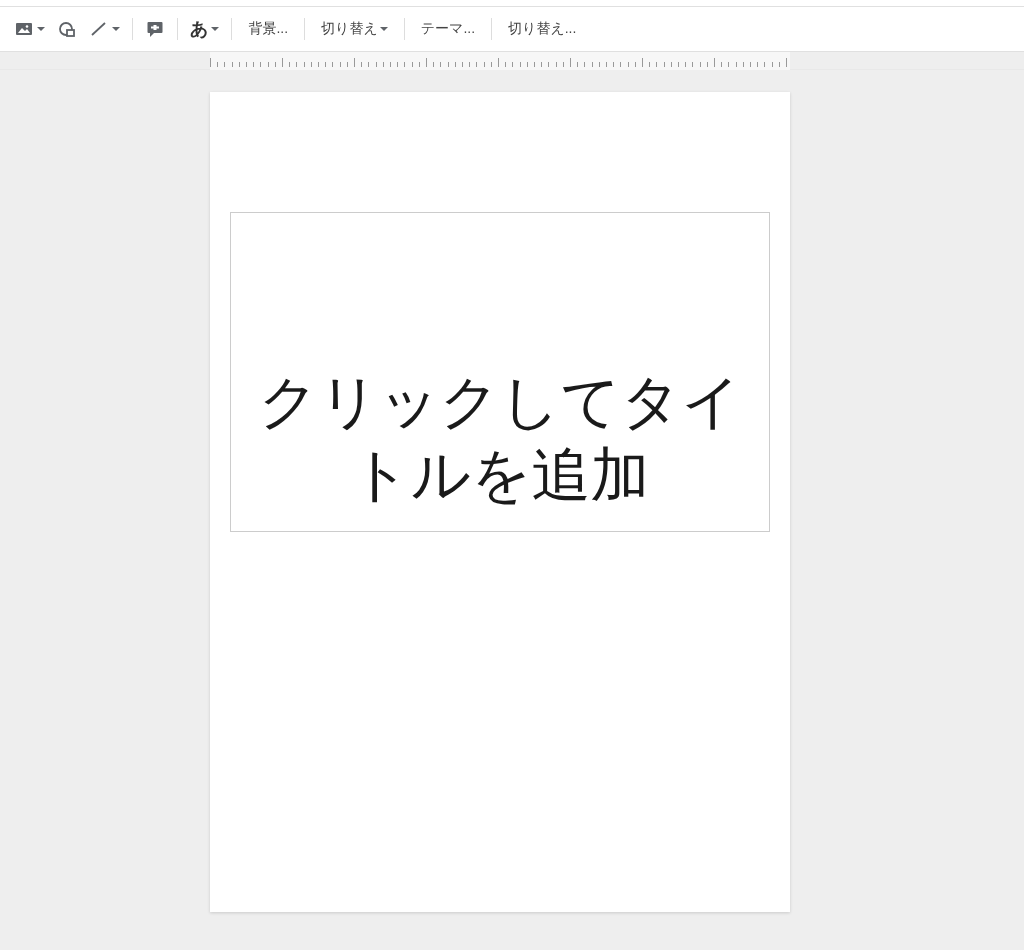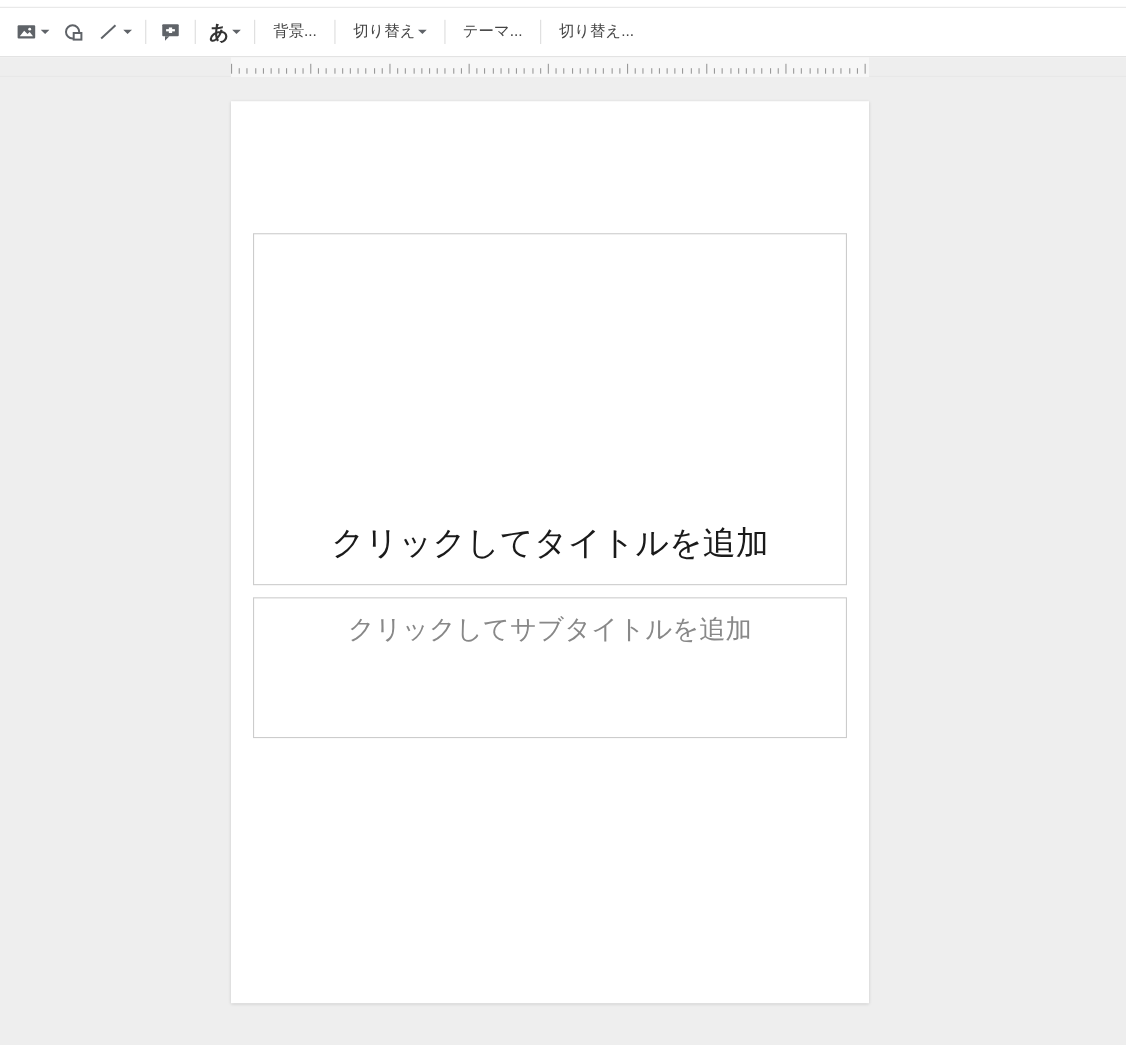--- a/index.html
+++ b/index.html
@@ -103,21 +103,21 @@
 }
 .placeholder.title {
   left: 20px;
   top: 120px;
   width: 540px;
   height: 320px;
   align-items: flex-end;
   padding-bottom: 18px;
 }
 .placeholder.title .ph-text {
-  font-size: 30px;
+  font-size: 59px;
   color: #1a1a1a;
   line-height: 1.25;
   width: 100%;
 }
 .placeholder.subtitle {
   left: 20px;
   top: 451px;
   width: 540px;
   height: 128px;
   align-items: flex-start;
@@ -318,17 +318,14 @@
         <div class="tick major" style="left: 576px;"></div>
       </div>
   </div>
 </div>
 
 <div class="canvas-area">
   <div class="slide">
     <div class="placeholder title">
       <div class="ph-text">クリックしてタイトルを追加</div>
     </div>
-    <div class="placeholder subtitle">
-      <div class="ph-text">クリックしてサブタイトルを追加</div>
-    </div>
   </div>
 </div>
 
 </body></html>

